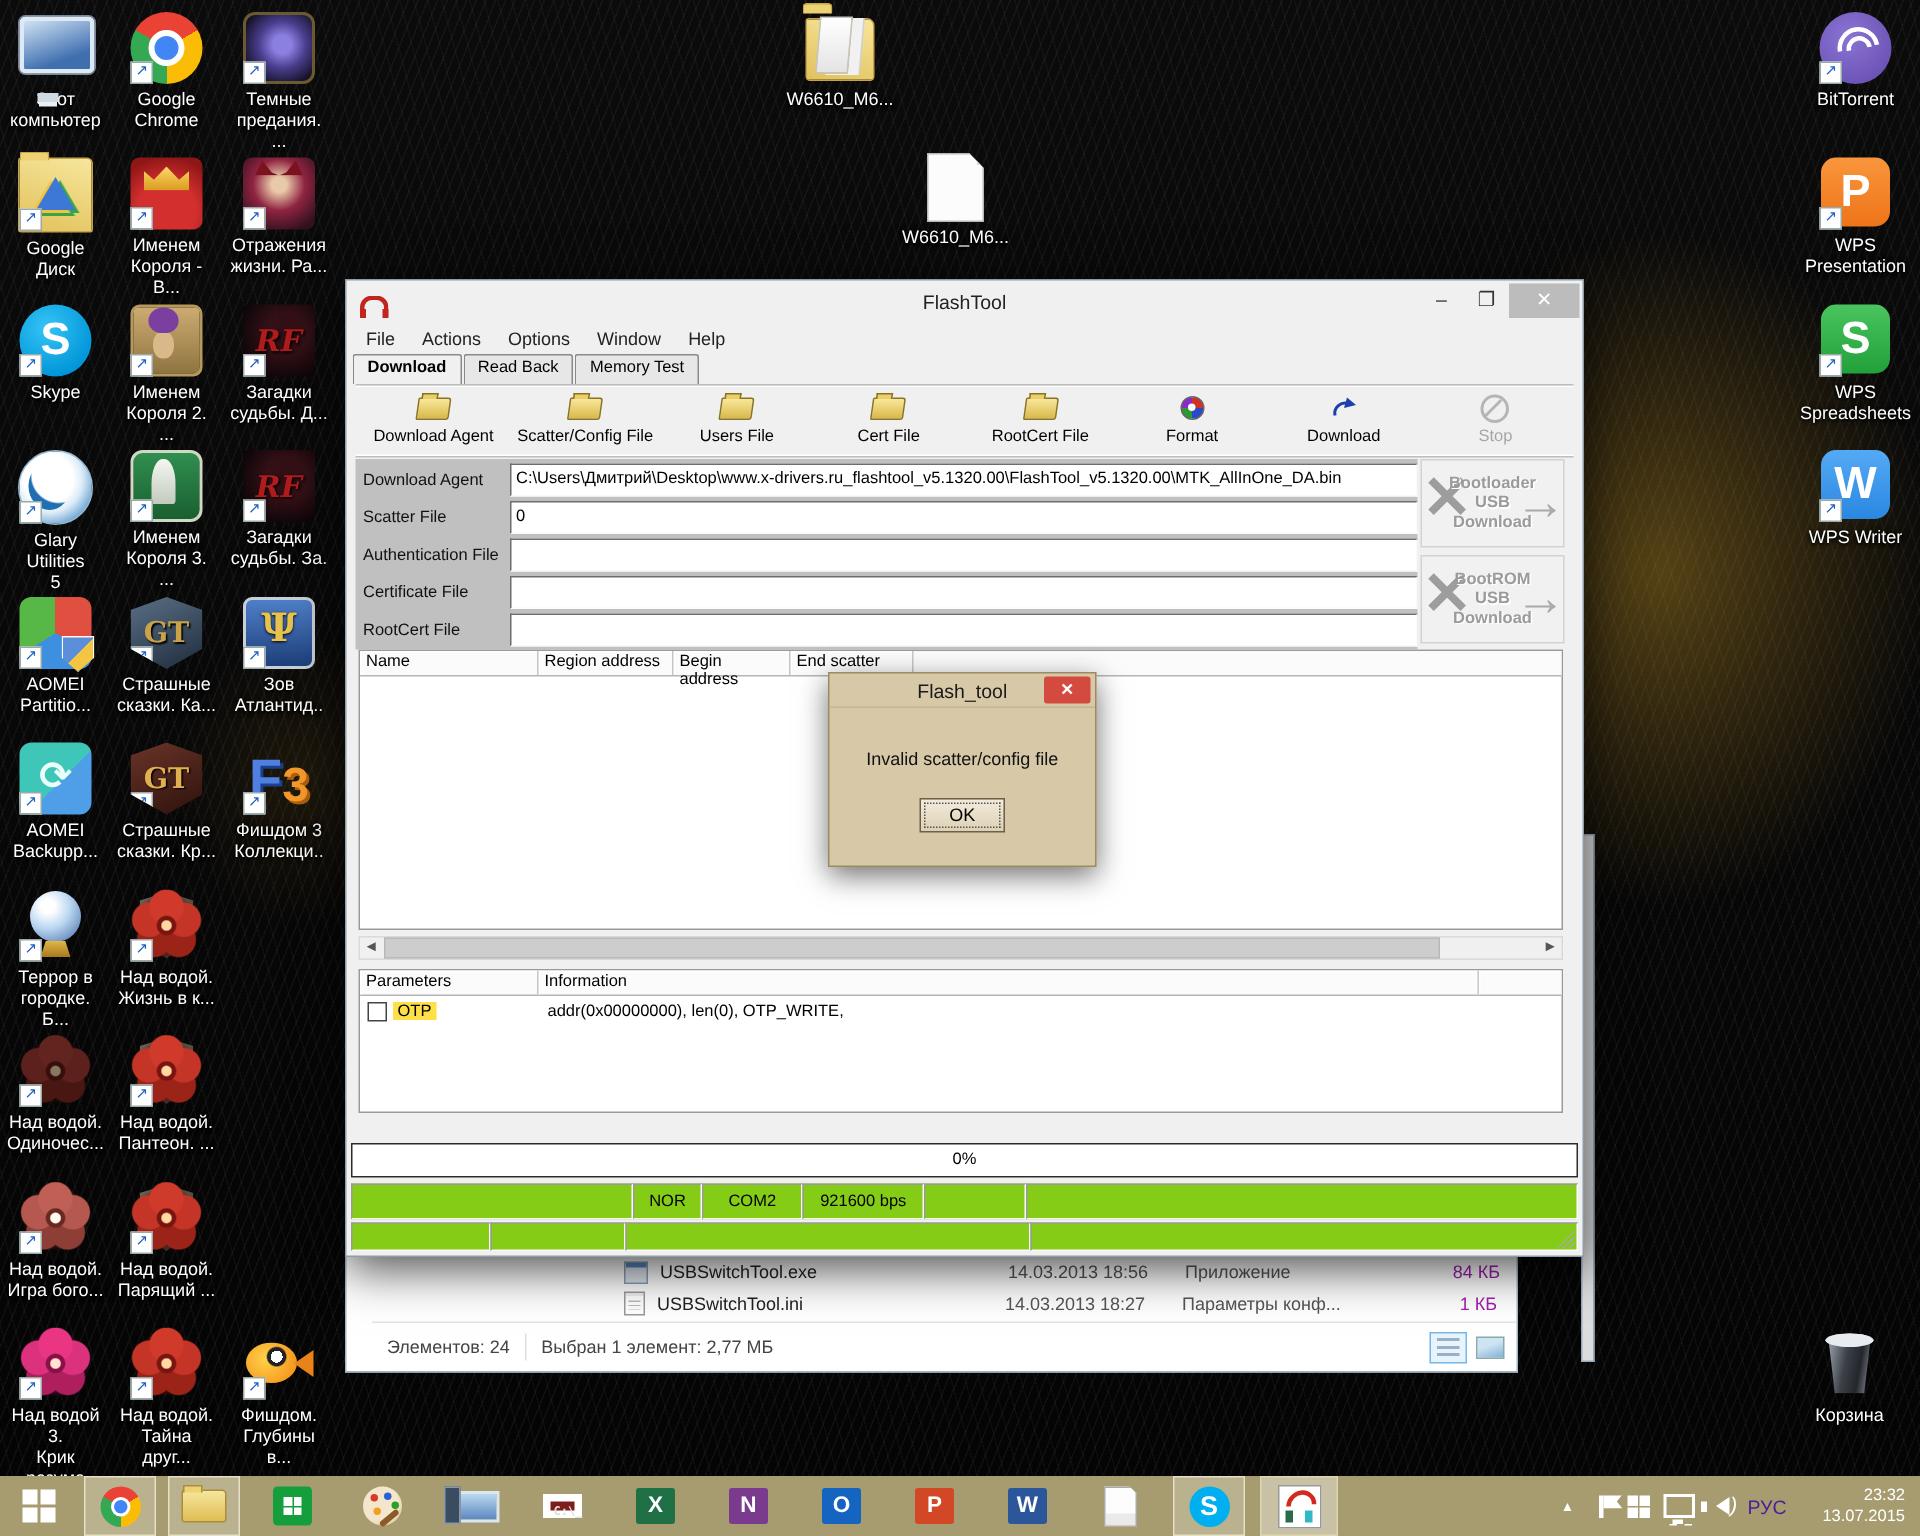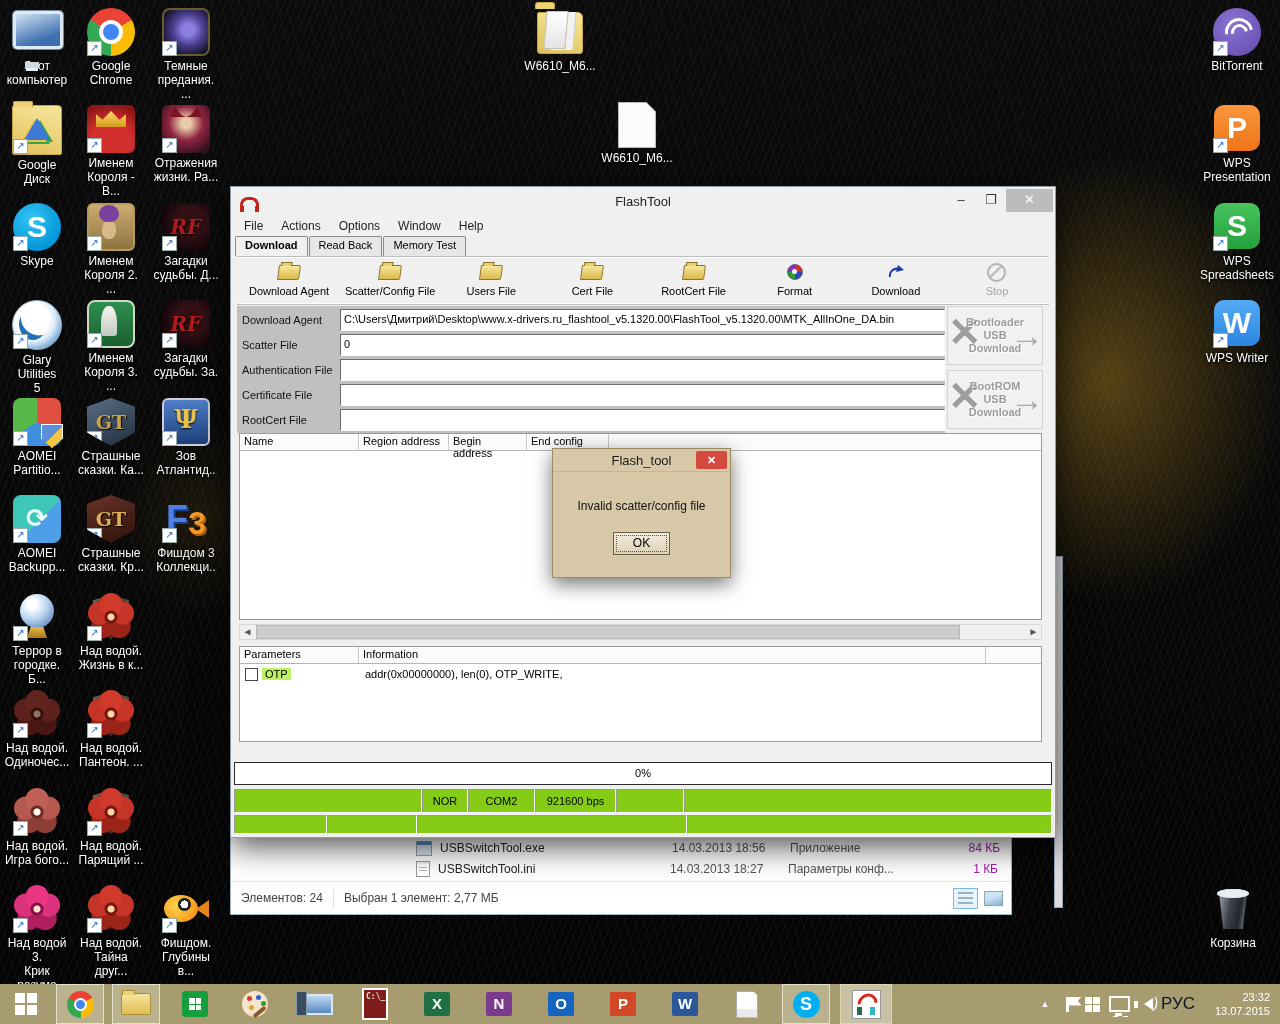--- a/index.html
+++ b/index.html
@@ -142,21 +142,21 @@
   .usb-arrow{position:absolute;right:-2px;top:9px;font-size:34px;color:#ababab;z-index:1;font-style:normal;}
   .ftable{position:absolute;left:8px;right:13px;top:246px;height:187px;background:#fff;border:1px solid #9a9a9a;box-sizing:border-box;}
   .thdr{display:flex;height:16px;background:#fbfbfb;border-bottom:1px solid #b5b5b5;}
   .thc{border-right:1px solid #c6c6c6;box-shadow:inset 0 1px 0 #fff,inset 1px 0 0 #fff;padding:1px 4px 0;font-size:11px;box-sizing:border-box;}
   .hscroll{position:absolute;left:8px;right:13px;top:437px;height:16px;background:#f0f0f0;border:1px solid #d9d9d9;display:flex;align-items:center;box-sizing:border-box;}
   .harrow{width:15px;text-align:center;line-height:14px;color:#555;font-size:10px;}
   .hthumb{height:12px;width:702px;margin-left:1px;background:#cdcdcd;border:1px solid #b8b8b8;}
   .ptable{position:absolute;left:8px;right:13px;top:459px;height:96px;background:#fff;border:1px solid #9a9a9a;box-sizing:border-box;}
   .prow{display:flex;align-items:center;height:20px;padding-left:5px;}
   .pcheck{width:11px;height:11px;background:#fff;border:1px solid #444;margin-right:4px;}
-  .potp{background:#bef264;padding:0 3px;font-size:11px;}
+  .potp{background:#fde047;padding:0 3px;font-size:11px;}
   .pinfo{position:absolute;left:125px;font-size:11px;}
   .prog{position:absolute;left:3px;right:3px;top:575px;height:21px;background:#fff;border:1px solid #2b2b2b;text-align:center;line-height:21px;font-size:11px;}
   .st1,.st2{position:absolute;left:3px;right:3px;display:flex;}
   .st1{top:602px;height:24px;} .st2{top:628px;height:19px;}
   .sc{border:1px solid;border-color:#9a9a9a #fdfdfd #fdfdfd #9a9a9a;background:#84cc16;font-size:11px;
     display:flex;align-items:center;justify-content:center;box-sizing:border-box;position:relative;}
   .grip{position:absolute;right:1px;bottom:1px;width:12px;height:12px;
     background:repeating-linear-gradient(135deg,transparent 0 2px,#a8a8a8 2px 3px);clip-path:polygon(100% 0,100% 100%,0 100%);}
   
   .dlg{position:absolute;left:552px;top:448px;width:177px;height:128px;background:#d7c8a8;border:1px solid #9c8a60;
@@ -171,21 +171,21 @@
   .ex-sliver{position:absolute;left:1054px;top:556px;width:7px;height:350px;background:#dcdcdc;border:1px solid #9ab;z-index:10;}
   .ex{position:absolute;left:230px;top:836px;width:782px;height:79px;background:#fff;border:1px solid #9fb6c8;border-top:none;
     font-size:12px;color:#333;z-index:15;box-sizing:border-box;}
   .ex-row{position:absolute;left:12px;height:20px;display:flex;align-items:center;width:100%;}
   .fi{margin-left:173px;display:inline-block;}
   .fi-exe{width:14px;height:13px;background:#dfe7ef;border:1px solid #8aa0b8;box-shadow:inset 0 3px 0 #5b87c0;}
   .fi-ini{width:12px;height:14px;background:#fff;border:1px solid #999;box-shadow:inset 0 2px 0 #eee;}
   .fi-ini::after{content:"";display:block;margin:5px 2px 0;height:6px;background:repeating-linear-gradient(#bbb 0 1px,transparent 1px 3px);}
   .ex-name{margin-left:8px;width:232px;color:#222;}
   .ex-date{width:118px;color:#555;} .ex-type{width:152px;color:#555;} .ex-size{width:58px;text-align:right;color:#a21caf;}
-  .ex-status{position:absolute;left:0;right:0;bottom:0;height:32px;border-top:1px solid #e4e4e4;display:flex;align-items:center;color:#444;}
+  .ex-status{position:absolute;left:17px;right:0;bottom:0;height:32px;border-top:1px solid #e4e4e4;display:flex;align-items:center;color:#444;}
   .ex-status span{padding-left:10px;}
   .ex-div{width:1px;height:18px;background:#ddd;margin-left:10px;}
   .ex-views{position:absolute;right:5px;bottom:5px;display:flex;gap:3px;}
   .vbtn{width:25px;height:21px;border:1px solid transparent;display:flex;align-items:center;justify-content:center;box-sizing:border-box;}
   .vbtn.active{border-color:#7ab8e8;background:#e8f4fd;}
   .vg-det{width:15px;height:13px;background:repeating-linear-gradient(#9ab0c4 0 2px,transparent 2px 5px);}
   .vg-img{width:17px;height:13px;background:linear-gradient(160deg,#cfe4f2 40%,#7fb2d8);border:1px solid #8aa;}
   
   .tbar{position:absolute;left:0;bottom:0;width:1280px;height:40px;background:#a79c70;z-index:50;}
   .tb{position:absolute;top:0;height:40px;display:flex;align-items:center;justify-content:center;}
@@ -198,40 +198,40 @@
   .tb-expl{width:28px;height:20px;background:linear-gradient(#f6e69c,#dfbd55);border:1px solid #ab8c3a;border-radius:2px 3px 2px 2px;position:relative;}
   .tb-expl::before{content:"";position:absolute;top:-4px;left:0;width:11px;height:4px;background:#ecd273;border:1px solid #ab8c3a;border-bottom:none;}
   .tb-store{width:26px;height:26px;background:#159f3c;border-radius:3px;display:flex;align-items:center;justify-content:center;}
   .tb-store .win-logo{width:12px;height:12px;gap:1px;}
   .tb-paint{width:26px;height:26px;border-radius:50%;background:radial-gradient(circle at 38% 35%,#f4e6cc 0 55%,#d9b98a);position:relative;}
   .tb-paint::before{content:"";position:absolute;left:5px;top:5px;width:5px;height:5px;border-radius:50%;background:#d83a2a;
     box-shadow:9px -1px 0 #2a62d6,14px 5px 0 #2aa02a,2px 9px 0 #f0a020;}
   .tb-paint::after{content:"";position:absolute;right:1px;bottom:3px;width:15px;height:4px;background:#8a5a2a;border-radius:2px;transform:rotate(-40deg);}
   .tb-net{width:24px;height:17px;background:linear-gradient(#bcd8f0,#5b87c0);border:2px solid #dbe6ef;position:relative;margin-left:8px;}
   .tb-net::before{content:"";position:absolute;left:-11px;top:-5px;width:9px;height:23px;background:#3a4c60;border:1px solid #8899aa;}
-  .tb-cmd{width:26px;height:32px;background:#7f1d1d;border:2px solid #ffffff;color:#ddd;font:bold 8px/9px "DejaVu Sans Mono",monospace;padding:2px 0 0 2px;box-sizing:border-box;}
+  .tb-cmd{width:26px;height:16px;background:#7f1d1d;border:5px solid #ffffff;color:#ddd;font:bold 8px/9px "DejaVu Sans Mono",monospace;padding:2px 0 0 2px;box-sizing:border-box;}
   .off{width:26px;height:24px;border-radius:2px;color:#fff;font:bold 15px/24px "Liberation Sans",sans-serif;text-align:center;}
   .off-x{background:#1f7145;} .off-n{background:#7a3b8f;} .off-o{background:#1565c0;} .off-p{background:#d24726;} .off-w{background:#2b579a;}
   .tb-note{width:20px;height:25px;background:#fdfdfd;border:1px solid #aaa;box-shadow:inset 0 -16px 0 -8px rgba(180,180,180,.25);
     clip-path:polygon(0 0,75% 0,100% 20%,100% 100%,0 100%);}
   .tb-skype{width:27px;height:27px;border-radius:50%;background:#00aff0;color:#fff;font:bold 18px/27px "Liberation Sans",sans-serif;text-align:center;}
   .tb-flash{width:27px;height:27px;background:#fff;border:1px solid #999;position:relative;}
   .tb-flash::before{content:"";position:absolute;left:4px;top:3px;width:15px;height:13px;border:3px solid #d42a1e;border-bottom-color:transparent;border-left-color:transparent;border-radius:50%;transform:rotate(-45deg);}
   .tb-flash::after{content:"";position:absolute;left:4px;bottom:3px;width:5px;height:8px;background:#2a6a4a;box-shadow:13px 0 0 #30b8c8;}
   .tray-arrow{color:#fff;font-size:9px;}
   .tray-flag{width:3px;height:15px;background:#fff;position:relative;}
   .tray-flag::after{content:"";position:absolute;left:3px;top:0;width:13px;height:9px;background:#fff;clip-path:polygon(0 0,100% 0,72% 50%,100% 100%,0 100%);}
   .tray-win{width:15px;height:15px;display:grid;grid-template-columns:1fr 1fr;grid-template-rows:1fr 1fr;gap:1px;}
   .tray-win i{background:#fff;}
   .tray-net{width:17px;height:12px;border:2px solid #fff;position:relative;}
   .tray-net::after{content:"";position:absolute;left:4px;bottom:-6px;width:7px;height:3px;background:#fff;box-shadow:-3px 2px 0 -1px #fff,7px 2px 0 -1px #fff;}
   .tray-vol{width:0;height:0;border:6px solid transparent;border-right:9px solid #fff;position:relative;}
   .tray-vol::before{content:"";position:absolute;left:-10px;top:-3px;width:4px;height:7px;background:#fff;}
   .tray-vol::after{content:")";position:absolute;left:10px;top:-9px;color:#fff;font-size:14px;}
-  .tray-lang{color:#0f172a;font-size:17px;}
+  .tray-lang{color:#4c1d95;font-size:13px;}
   .clock{flex-direction:column;align-items:flex-end !important;color:#fff;font-size:11px;line-height:14px;justify-content:center;}
 </style>
 </head>
 <body>
 
 <div class="page">
 
   <div class="dicon" style="left:4px;top:8px">
     <div class="g">
         <div class="g-computer"></div>
@@ -614,21 +614,21 @@
         <span class="usb-text">BootROM
 USB
 Download</span>
       </div>
     </div>
     <div class="ftable">
       <div class="thdr">
         <div class="thc" style="width:119px">Name</div>
         <div class="thc" style="width:90px">Region address</div>
         <div class="thc" style="width:78px">Begin address</div>
-        <div class="thc" style="width:82px">End config</div>
+        <div class="thc" style="width:82px">End scatter</div>
       </div>
     </div>
     <div class="hscroll">
       <div class="harrow">◄</div>
       <div class="hthumb"></div>
       <div class="harrow" style="margin-left:auto">►</div>
     </div>
     <div class="ptable">
       <div class="thdr">
         <div class="thc" style="width:119px">Parameters</div>

